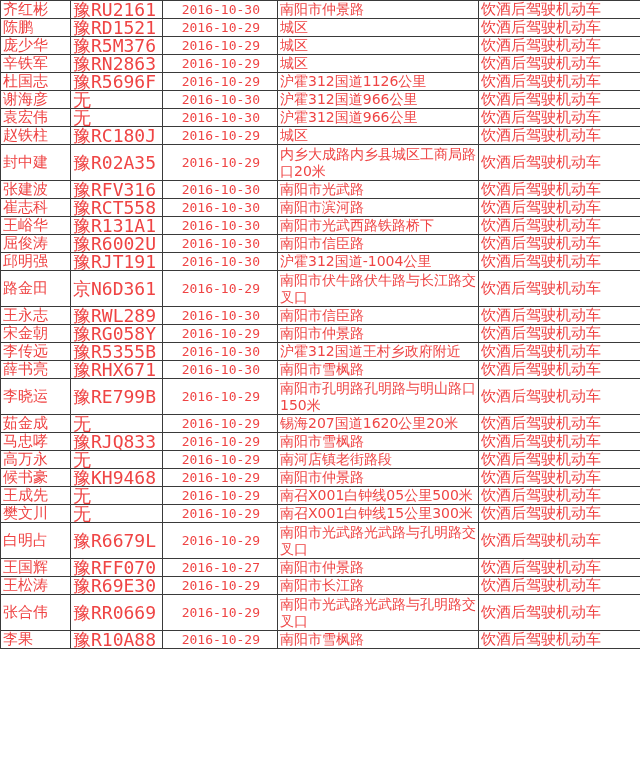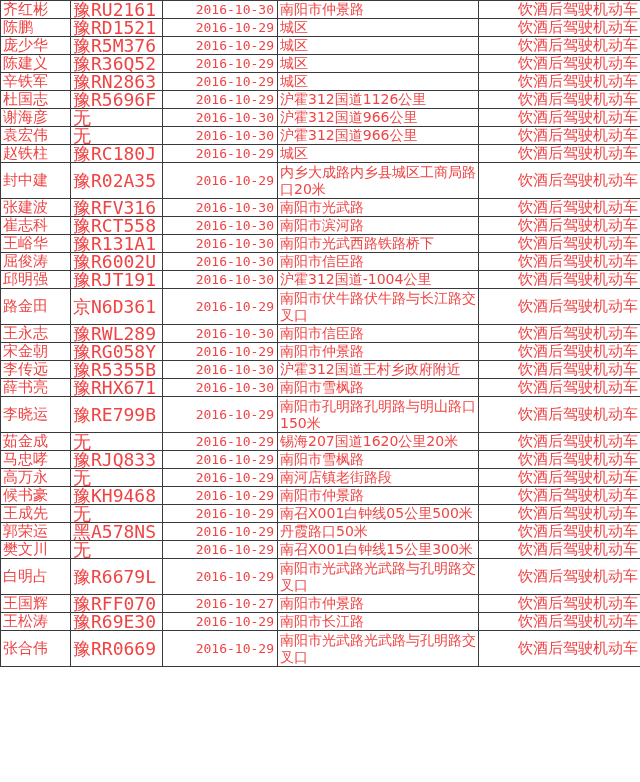--- a/index.html
+++ b/index.html
@@ -18,22 +18,22 @@
       height: 17px;
       line-height: 17px;
       white-space: nowrap;
       overflow: hidden;
       vertical-align: middle;
     }
     table.grid tr.tall td { height: 35px; }
     table.grid td.loc { white-space: normal; line-height: 17px; word-break: break-all; }
     table.grid td.name { font-size: 15px; }
     table.grid td.plate { font-family: "DejaVu Sans Mono", "Liberation Mono", monospace; font-size: 18px; }
-    table.grid td.date { text-align: right; font-family: "DejaVu Sans Mono", "Liberation Mono", monospace; font-size: 13px; padding-right: 3px; }
-    table.grid td.viol { font-size: 15px; text-align: right; }
+    table.grid td.date { text-align: right; font-family: "DejaVu Sans Mono", "Liberation Mono", monospace; font-size: 13px; padding-right: 17px; }
+    table.grid td.viol { font-size: 15px; }
     col.c-name { width: 70px; }
     col.c-plate { width: 92px; }
     col.c-date { width: 115px; }
     col.c-loc { width: 201px; }
     col.c-viol { width: 162px; }
   </style>
 </head>
 <body>
 
 <table class="grid">
@@ -60,27 +60,20 @@
     <td class="viol">饮酒后驾驶机动车</td>
   </tr>
       <tr>
     <td class="name">庞少华</td>
     <td class="plate">豫R5M376</td>
     <td class="date">2016-10-29</td>
     <td class="loc">城区</td>
     <td class="viol">饮酒后驾驶机动车</td>
   </tr>
       <tr>
-    <td class="name">陈建义</td>
-    <td class="plate">豫R36Q52</td>
-    <td class="date">2016-10-29</td>
-    <td class="loc">城区</td>
-    <td class="viol">饮酒后驾驶机动车</td>
-  </tr>
-      <tr>
     <td class="name">辛铁军</td>
     <td class="plate">豫RN2863</td>
     <td class="date">2016-10-29</td>
     <td class="loc">城区</td>
     <td class="viol">饮酒后驾驶机动车</td>
   </tr>
       <tr>
     <td class="name">杜国志</td>
     <td class="plate">豫R5696F</td>
     <td class="date">2016-10-29</td>
@@ -218,27 +211,20 @@
     <td class="plate">豫KH9468</td>
     <td class="date">2016-10-29</td>
     <td class="loc">南阳市仲景路</td>
     <td class="viol">饮酒后驾驶机动车</td>
   </tr>
       <tr>
     <td class="name">王成先</td>
     <td class="plate">无</td>
     <td class="date">2016-10-29</td>
     <td class="loc">南召X001白钟线05公里500米</td>
-    <td class="viol">饮酒后驾驶机动车</td>
-  </tr>
-      <tr>
-    <td class="name">郭荣运</td>
-    <td class="plate">黑A578NS</td>
-    <td class="date">2016-10-29</td>
-    <td class="loc">丹霞路口50米</td>
     <td class="viol">饮酒后驾驶机动车</td>
   </tr>
       <tr>
     <td class="name">樊文川</td>
     <td class="plate">无</td>
     <td class="date">2016-10-29</td>
     <td class="loc">南召X001白钟线15公里300米</td>
     <td class="viol">饮酒后驾驶机动车</td>
   </tr>
       <tr class="tall">
@@ -260,16 +246,23 @@
     <td class="plate">豫R69E30</td>
     <td class="date">2016-10-29</td>
     <td class="loc">南阳市长江路</td>
     <td class="viol">饮酒后驾驶机动车</td>
   </tr>
       <tr class="tall">
     <td class="name">张合伟</td>
     <td class="plate">豫RR0669</td>
     <td class="date">2016-10-29</td>
     <td class="loc">南阳市光武路光武路与孔明路交叉口</td>
+    <td class="viol">饮酒后驾驶机动车</td>
+  </tr>
+      <tr>
+    <td class="name">李果</td>
+    <td class="plate">豫R10A88</td>
+    <td class="date">2016-10-29</td>
+    <td class="loc">南阳市雪枫路</td>
     <td class="viol">饮酒后驾驶机动车</td>
   </tr>
     </tbody>
 </table>
 
 </body></html>

